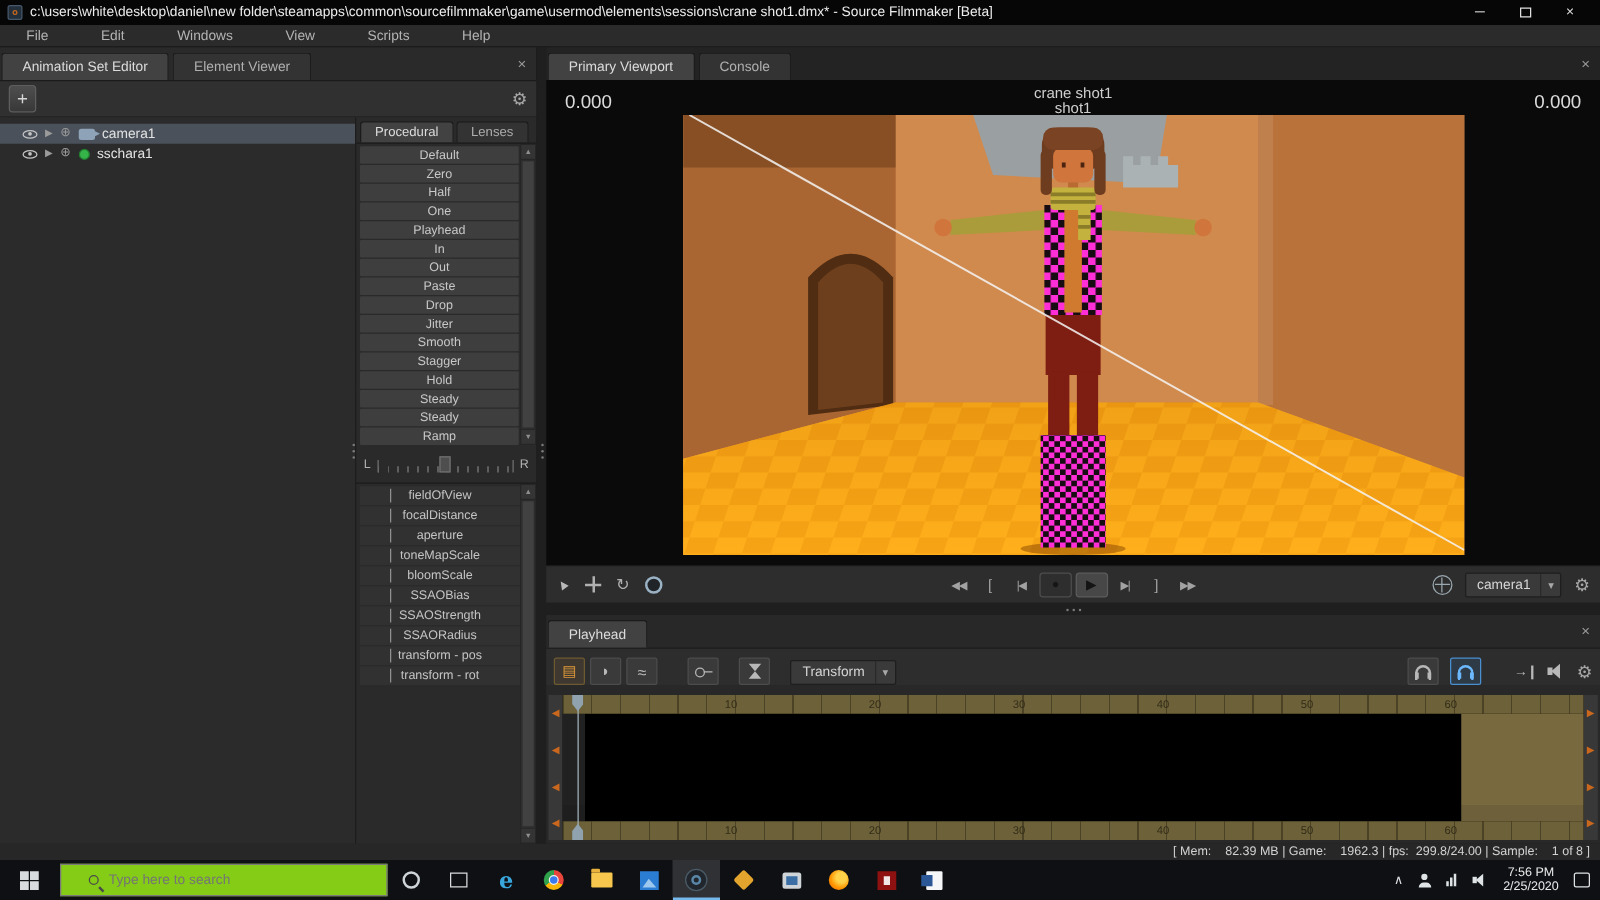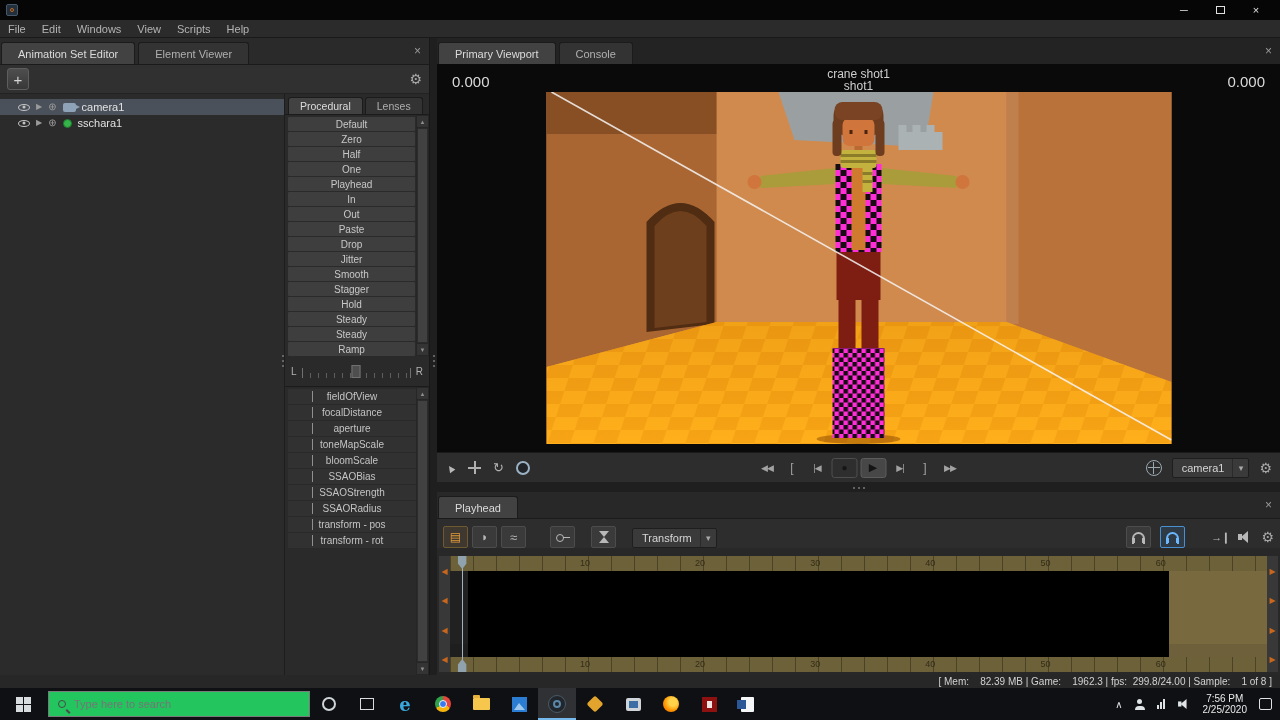--- a/index.html
+++ b/index.html
@@ -13,21 +13,21 @@
 .app-ico{width:12px;height:12px;background:#23303c;border:1px solid #47586a;border-radius:2px;
   margin-right:6px;position:relative}
 .app-ico::after{content:"";position:absolute;inset:3px;border-radius:50%;border:1.5px solid #c8681e}
 .win-controls{margin-left:auto;display:flex}
 .win-btn{width:36px;height:18px;display:flex;align-items:center;justify-content:center;color:#e0e0e0;font-size:11px}
 .max-glyph{width:9px;height:8px;border:1px solid #e0e0e0}
 
 
 .menubar{position:absolute;left:0;top:20px;width:1280px;height:18px;background:#2b2b2b;
   display:flex;align-items:center;color:#b4b4b4;border-bottom:1px solid #191919}
-.menu-item{padding:0 8px;height:100%;display:flex;align-items:center}
+.menu-item{padding:0 21px;height:100%;display:flex;align-items:center}
 
 
 .tabstrip{height:26px;display:flex;align-items:flex-end;gap:3px;padding:3px 26px 0 1px;position:relative}
 .tab{height:22px;display:flex;align-items:center;padding:0 16px;background:#333333;color:#b0b0b0;
   border:1px solid #1b1b1b;border-bottom:0;border-radius:3px 3px 0 0;font-size:11px;white-space:nowrap}
 .tab.active{background:#424242;color:#dcdcdc}
 .panel-close{position:absolute;right:8px;top:8px;color:#9a9a9a;font-size:12px;line-height:10px}
 
 
 .asepanel{position:absolute;left:0;top:38px;width:430px;height:637px;background:#2a2a2a;
@@ -177,22 +177,22 @@
 .grip span{width:2px;height:2px;background:#7a7a7a;border-radius:50%}
 .grip.v span{box-shadow:0 5px 0 #7a7a7a,0 10px 0 #7a7a7a}
 .grip.h span{box-shadow:5px 0 0 #7a7a7a,10px 0 0 #7a7a7a}
 
 
 .taskbar{position:absolute;left:0;top:688px;width:1280px;height:32px;background:#0e1013;
   display:flex;align-items:center;color:#e8e8e8}
 .tb-start{width:46px;height:100%;display:flex;align-items:center;justify-content:center}
 .winlogo{width:15px;height:15px;display:grid;grid-template-columns:7px 7px;grid-template-rows:7px 7px;gap:1px}
 .winlogo i{background:#d9dcde}
-.tb-search{width:262px;height:26px;background:#22c55e;border:1px solid #7a7a7a;display:flex;
-  align-items:center;gap:8px;padding:0 9px;margin-left:2px}
+.tb-search{width:262px;height:26px;background:#84cc16;border:1px solid #7a7a7a;display:flex;
+  align-items:center;gap:8px;padding:0 22px;margin-left:2px}
 .lens{width:8px;height:8px;border:1.5px solid #4a4a4a;border-radius:50%;position:relative;flex:0 0 auto}
 .lens::after{content:"";position:absolute;left:8px;top:8px;width:5px;height:1.5px;background:#4a4a4a;
   transform:rotate(45deg);transform-origin:0 0}
 .tb-search input{border:0;background:transparent;outline:0;font-size:11px;color:#444;width:100%;
   font-family:"Liberation Sans",sans-serif}
 .tb-icon{width:38px;height:100%;display:flex;align-items:center;justify-content:center;position:relative}
 .tb-icon.active{background:rgba(255,255,255,.14);box-shadow:inset 0 -2px 0 #76b9ed}
 .ic-cortana{width:14px;height:14px;border:2px solid #cfd4d8;border-radius:50%}
 .ic-taskview{width:14px;height:12px;border:1.5px solid #d9dcde;position:relative}
 .ic-edge::before{content:"e";color:#39a7dd;font-size:18px;font-weight:bold;font-family:"DejaVu Serif",serif}
@@ -231,20 +231,21 @@
 .tb-clock{font-size:10px;line-height:11px;text-align:center;color:#eaeaea}
 .ic-notif{width:13px;height:12px;border:1.5px solid #dfe3e6;border-radius:2px;position:relative}
 </style>
 </head>
 <body>
 
 <div id="app">
 
   <div class="titlebar">
     <span class="app-ico"></span>
+    <span>c:\users\white\desktop\daniel\new folder\steamapps\common\sourcefilmmaker\game\usermod\elements\sessions\crane shot1.dmx* - Source Filmmaker [Beta]</span>
     <div class="win-controls">
       <span class="win-btn">─</span>
       <span class="win-btn">
           <span class="max-glyph"></span>
         </span>
       <span class="win-btn">×</span>
     </div>
   </div>
 
   <div class="menubar">

